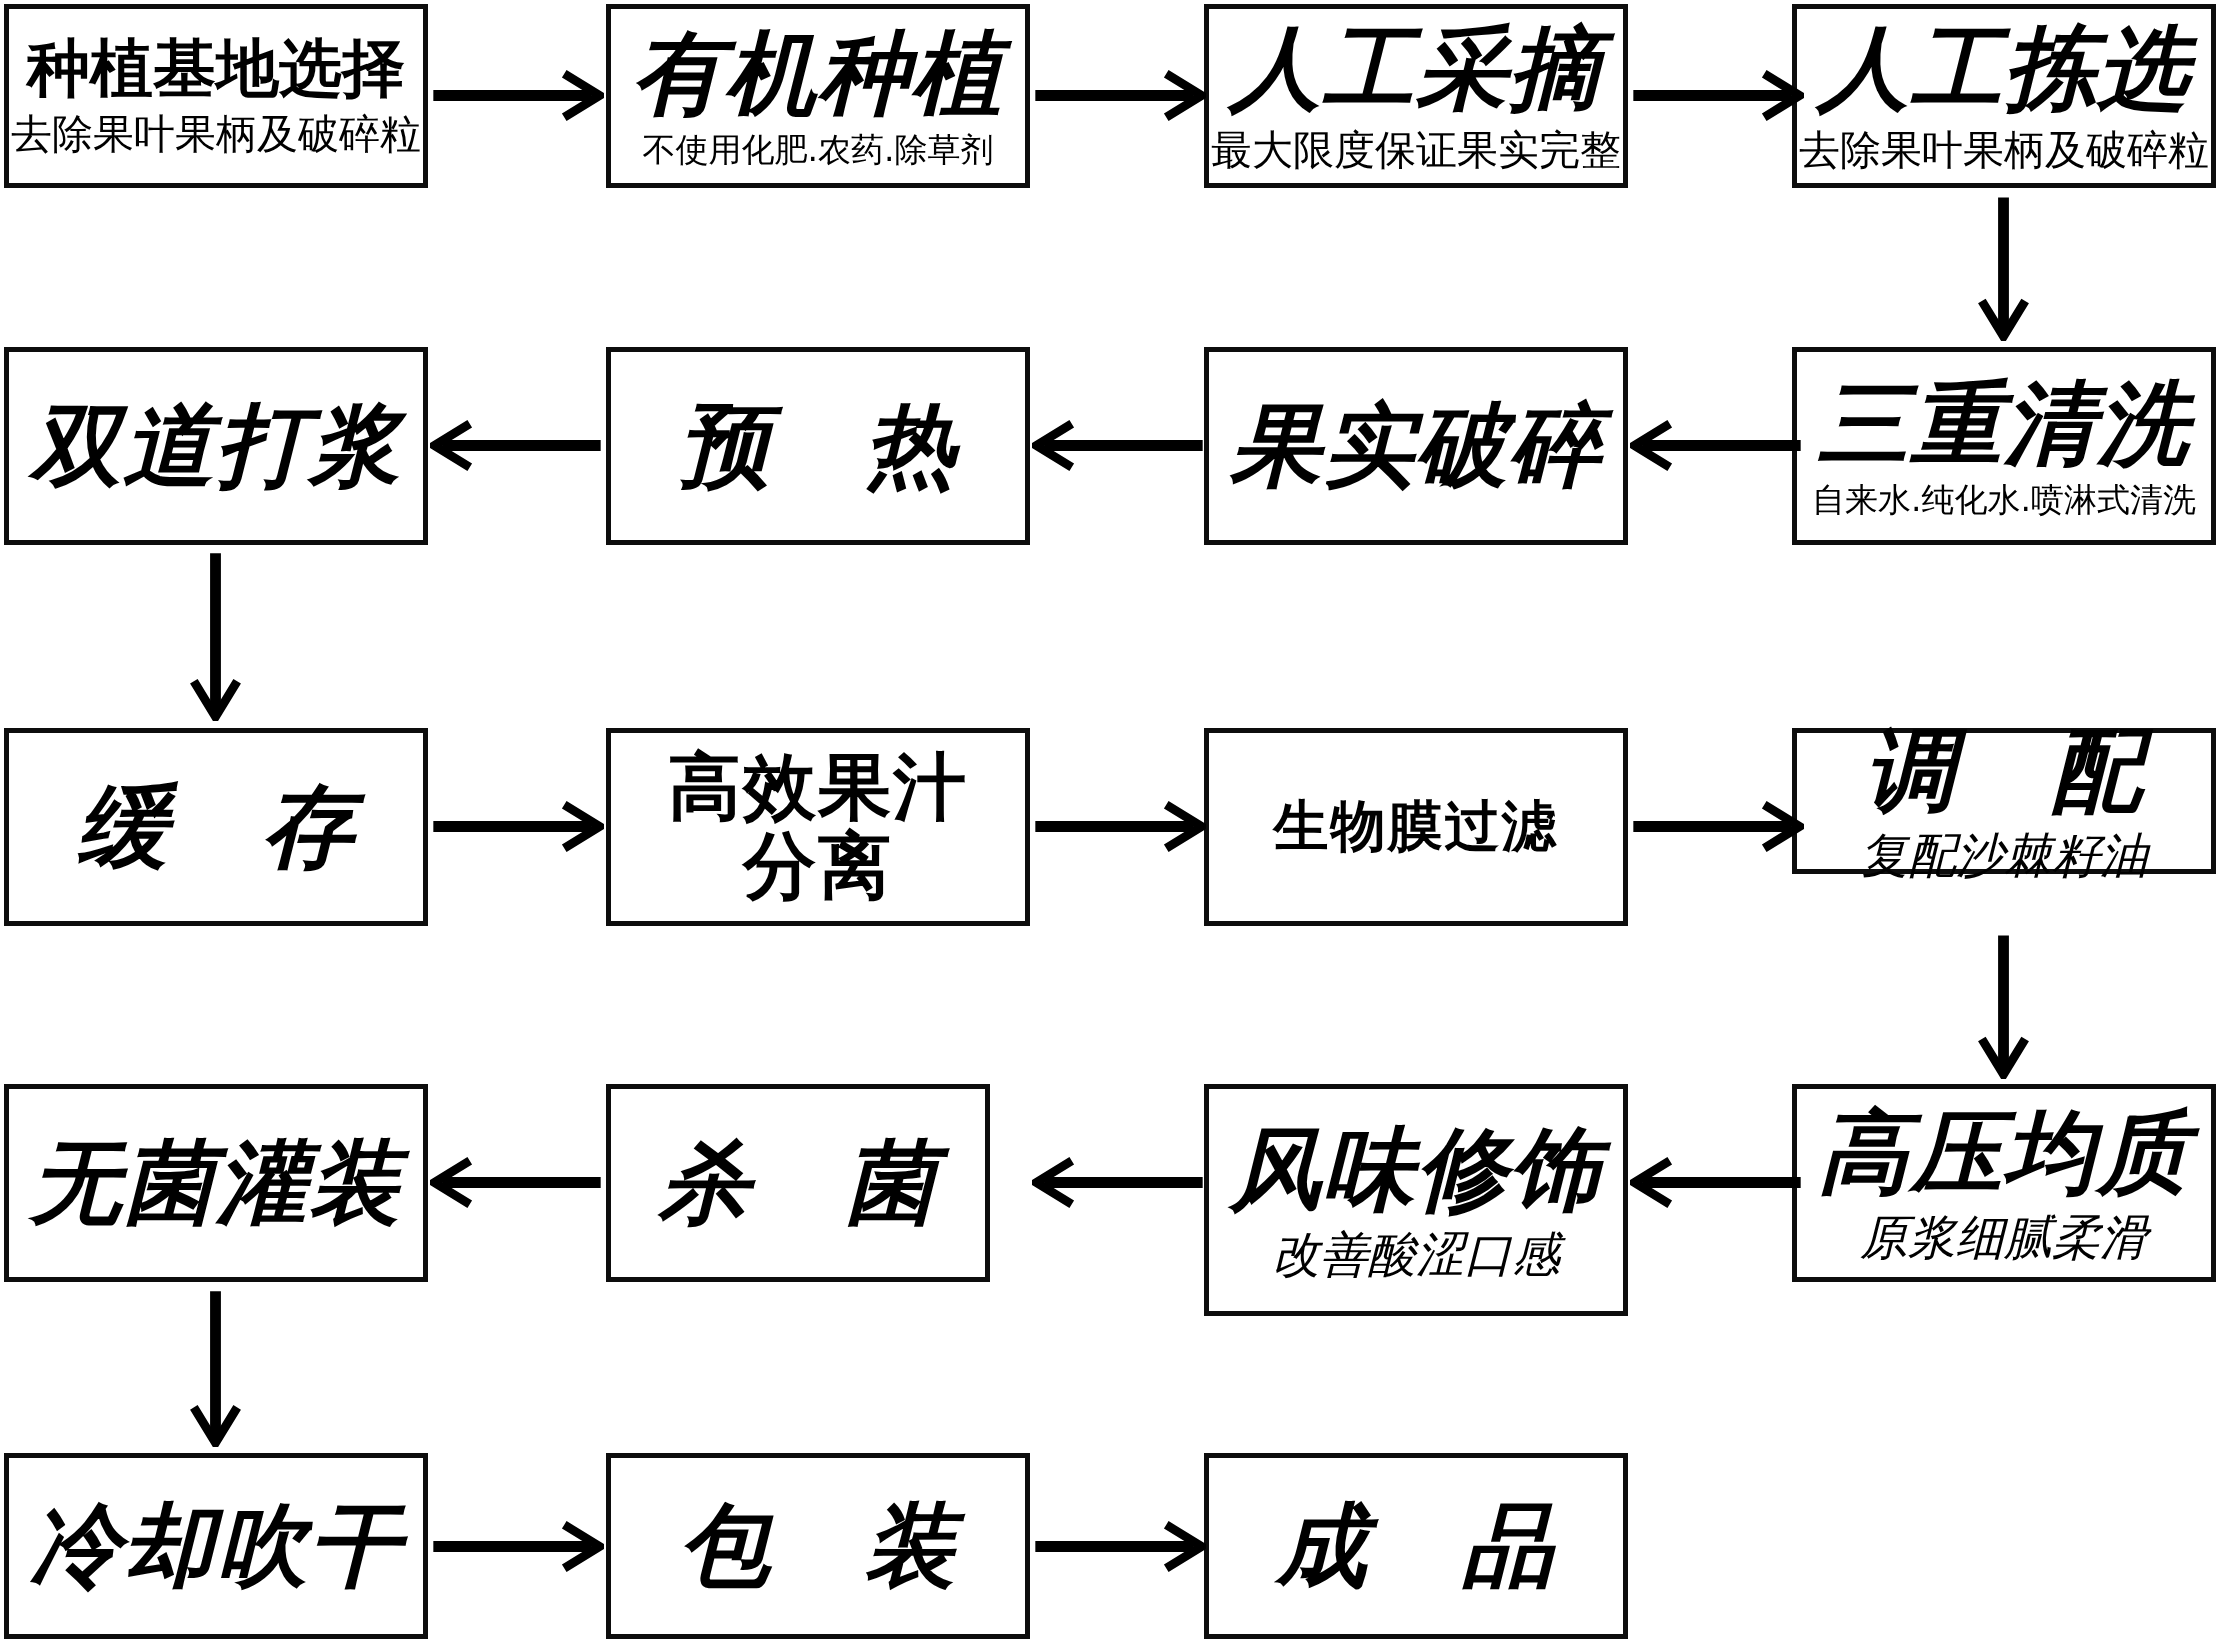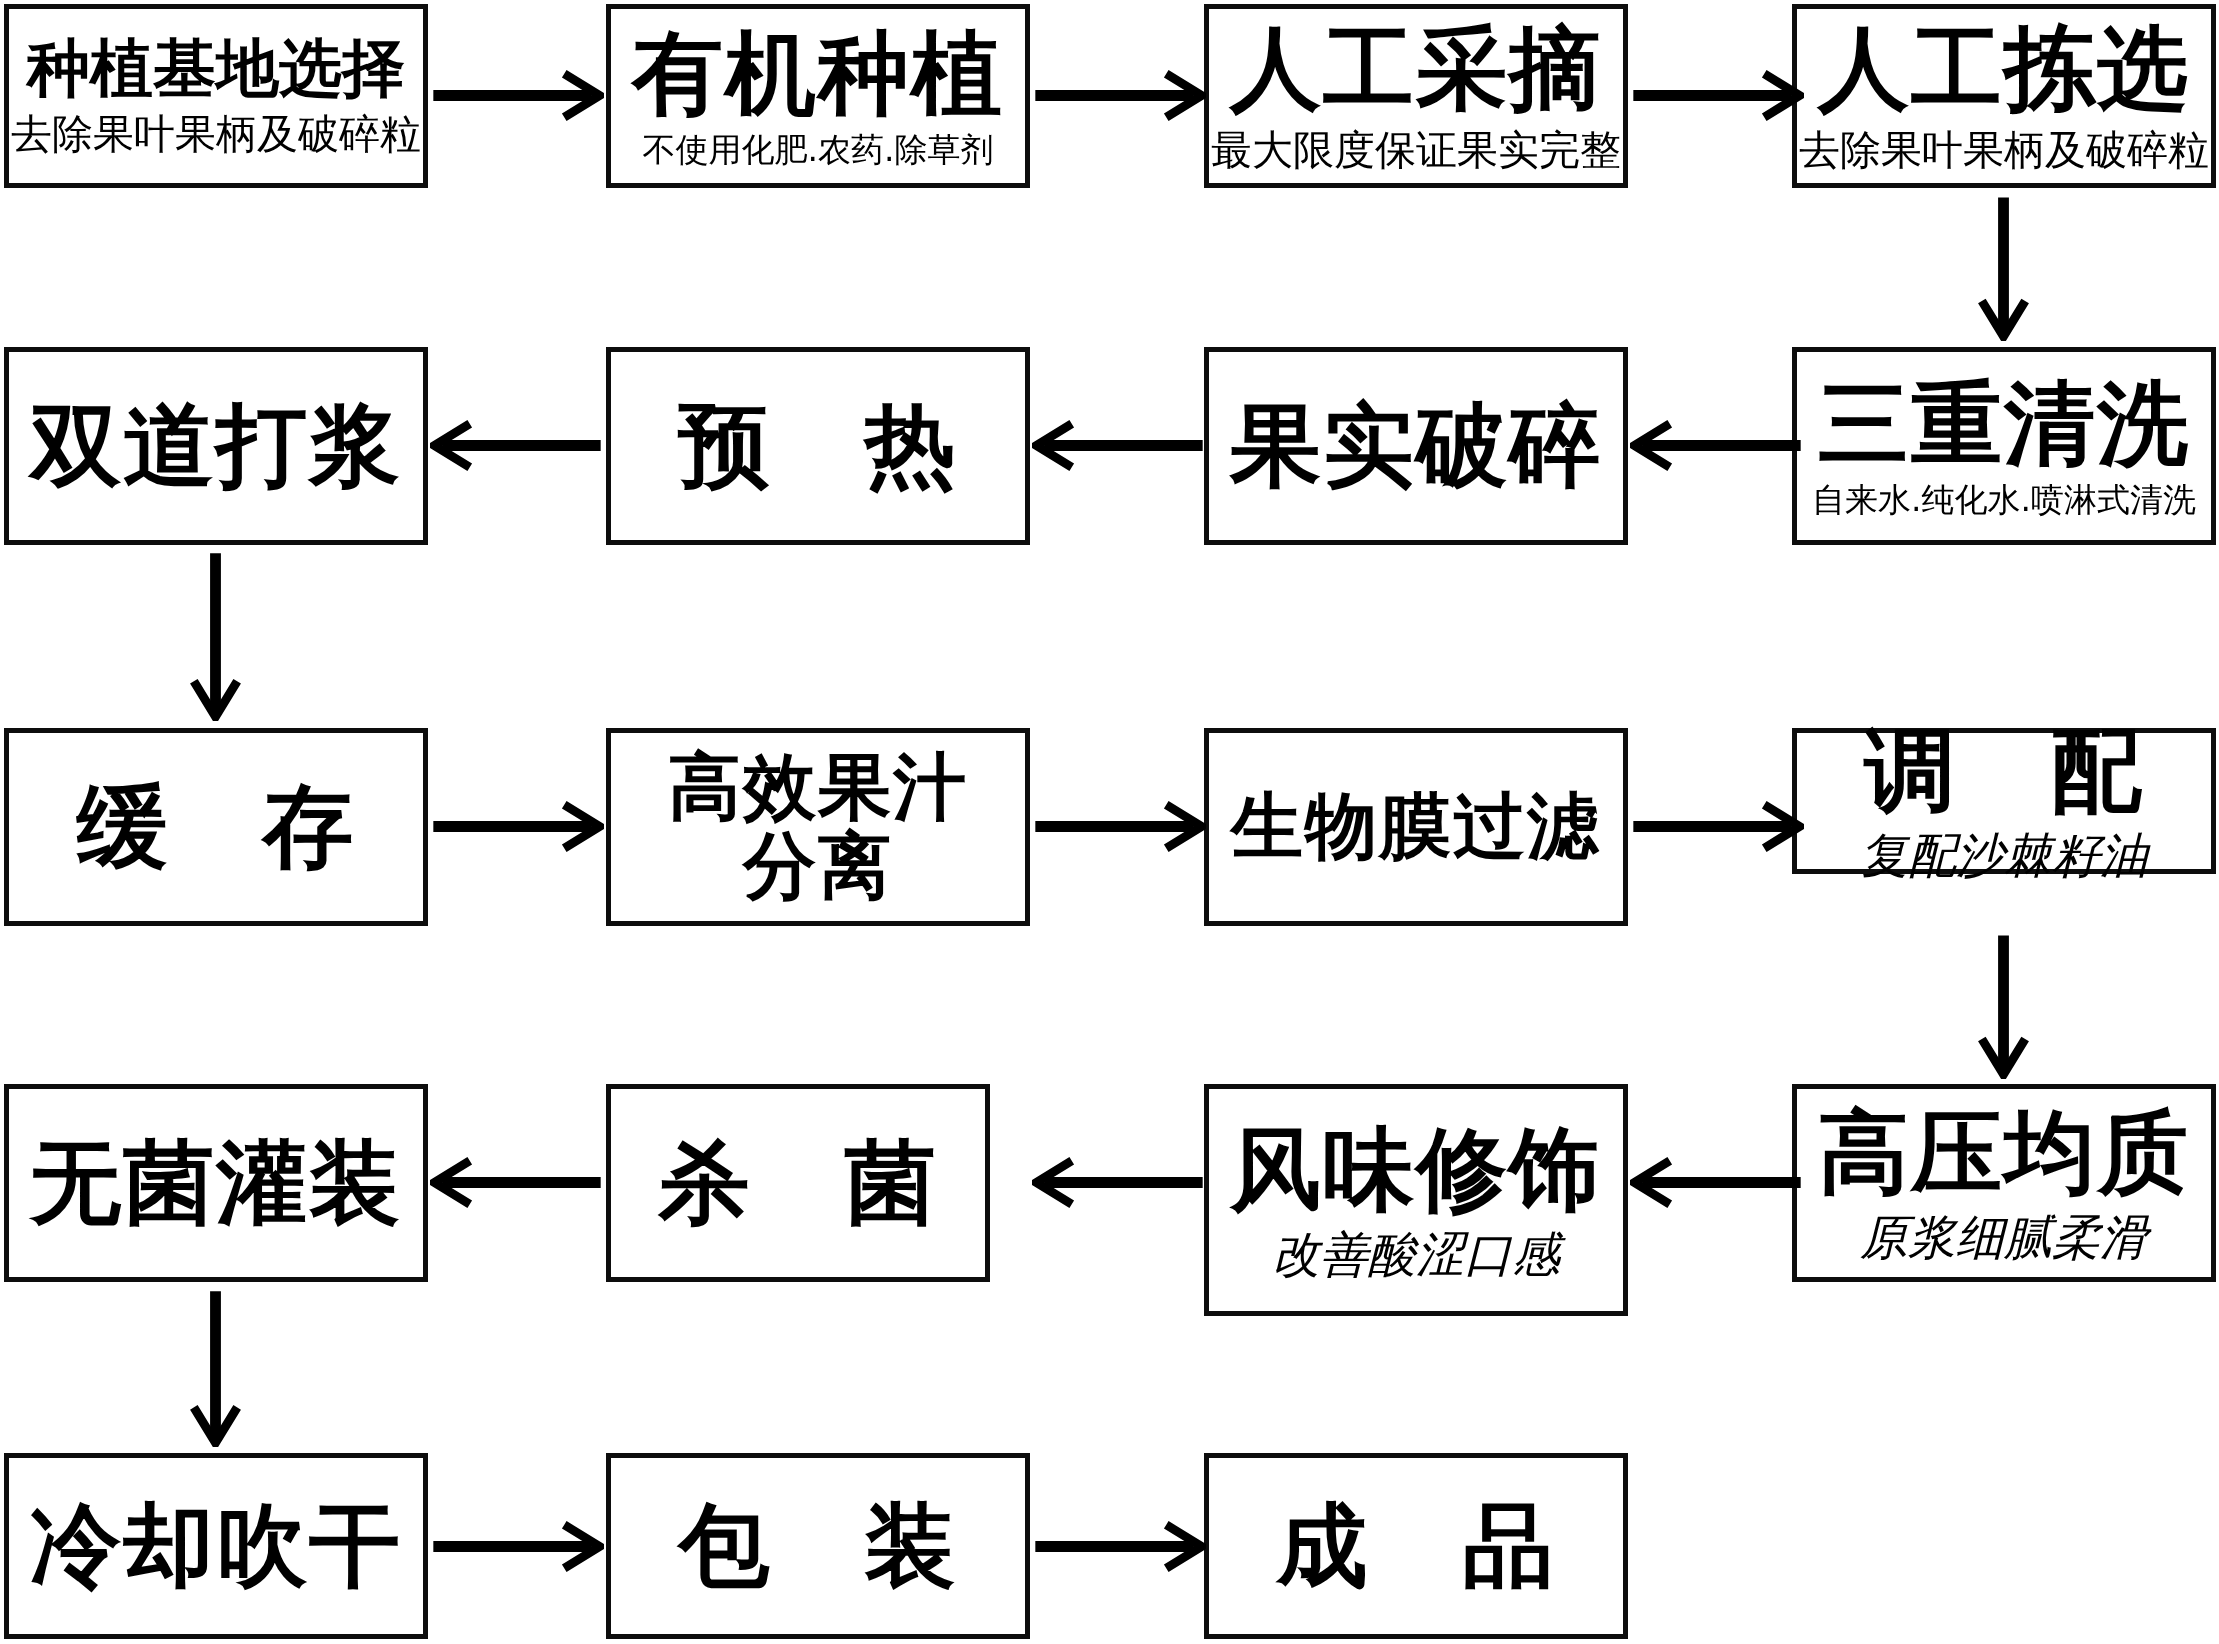--- a/index.html
+++ b/index.html
@@ -22,22 +22,22 @@
     text-align:center;
     gap:10px;
   }
   .title{
     font-weight:bold;
     color:#000000;
     line-height:1.08;
     white-space:pre-line;
     letter-spacing:2px;
   }
-  .t4{font-size:91px;}
-  .t5{font-size:72px;}
+  .t4{font-size:91px;font-style:italic;}
+  .t5{font-size:55px;}
   .t6{font-size:63px;letter-spacing:0;}
   .t2l{font-size:73px;}
   .subtitle{
     font-weight:normal;
     color:#000000;
     line-height:1.05;
     letter-spacing:0;
   }
   .s-lg{font-size:48px;font-style:italic;}
   .s-md{font-size:41px;}

